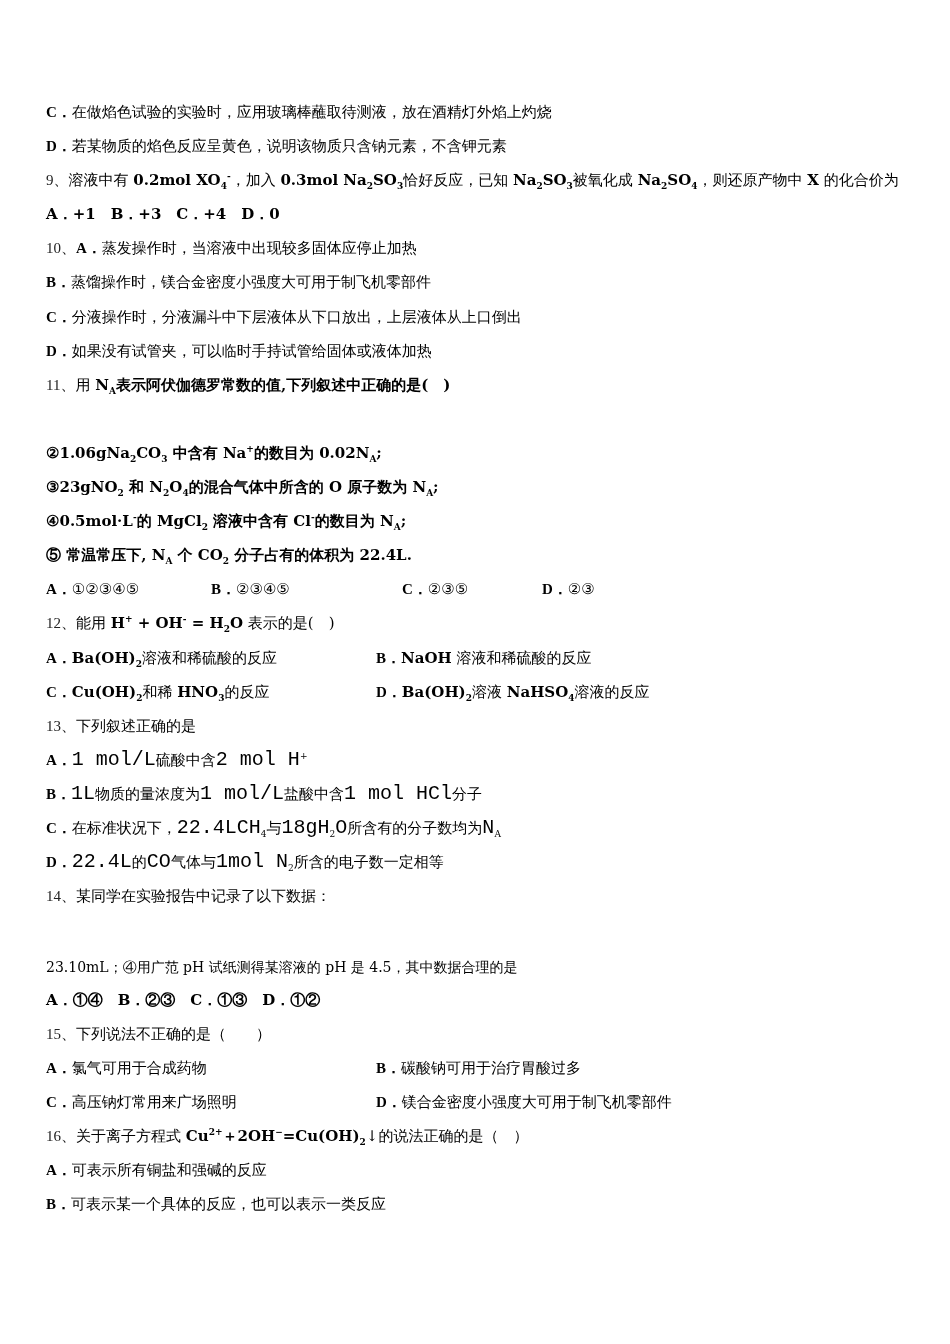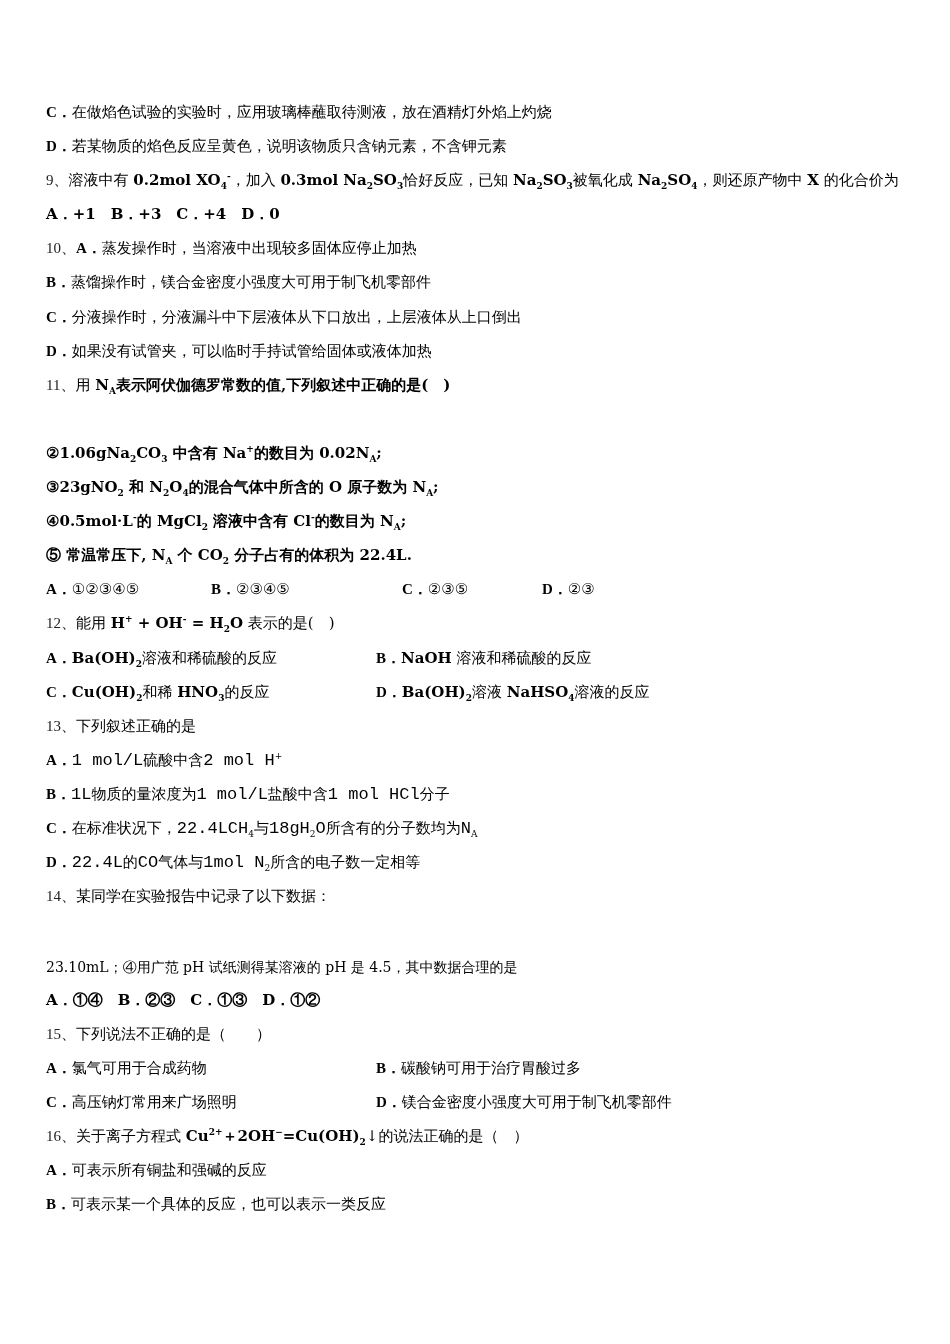--- a/index.html
+++ b/index.html
@@ -13,21 +13,21 @@
       position: absolute; left: 46px; height: 24px; line-height: 24px;
       font-size: 15px; white-space: nowrap;
     }
     .b { font-weight: bold; }
     .num { font-family: "Liberation Serif", serif; font-weight: normal; color: #222; }
     .lab { font-weight: bold; font-family: "Liberation Serif", serif; }
     .col2 { position: absolute; left: 330px; top: 0; }
     .col-b { position: absolute; left: 165px; top: 0; }
     .col-c { position: absolute; left: 330px; top: 0; margin-left: 26px; }
     .col-d { position: absolute; left: 496px; top: 0; }
-    .mono { font-family: "Liberation Mono", "DejaVu Sans Mono", monospace; font-size: 17px; }
+    .mono { font-family: "Liberation Mono", "DejaVu Sans Mono", monospace; font-size: 20px; }
     sub, sup { font-size: 9px; line-height: 0; }
   </style>
 </head>
 <body>
 
 <div class="page">
 
   <div class="line" style="top:100px">
     <span class="lab">C．</span><span>在做焰色试验的实验时，应用玻璃棒蘸取待测液，放在酒精灯外焰上灼烧</span>
   </div>

